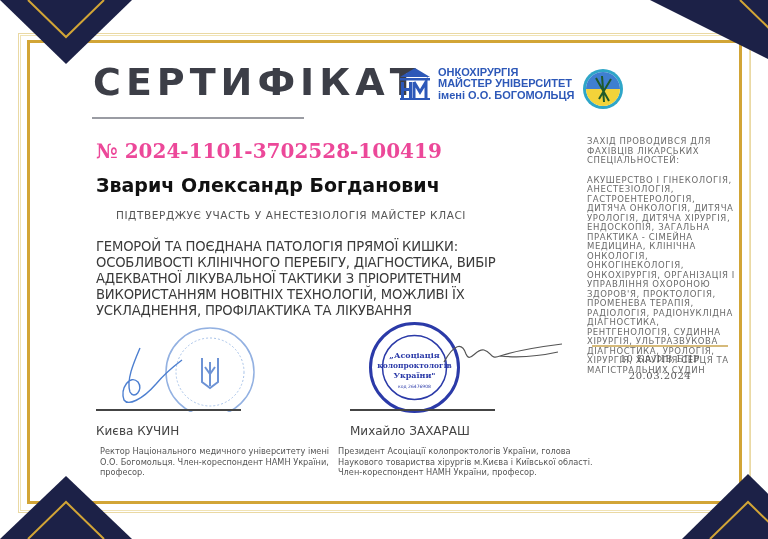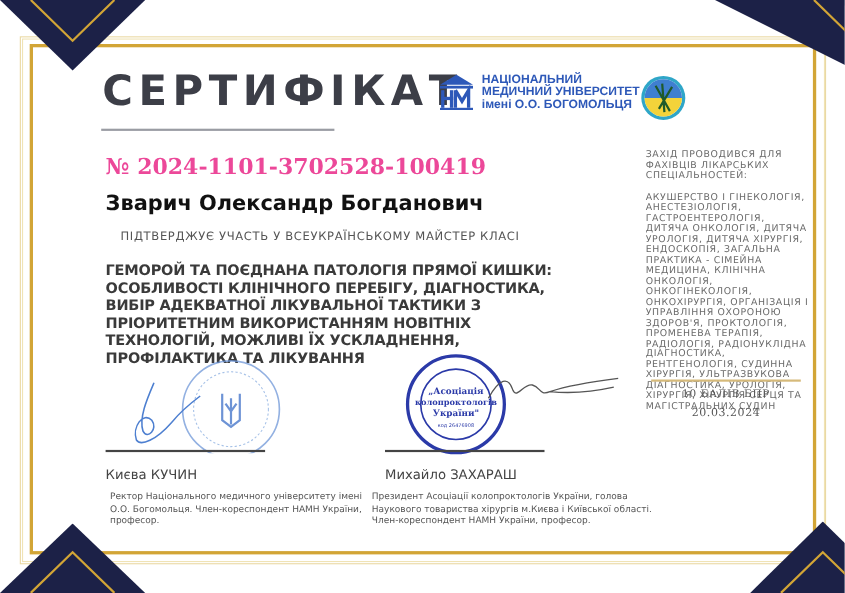--- a/index.html
+++ b/index.html
@@ -31,21 +31,21 @@
     .recipient {
       position: absolute; left: 96px; top: 174px;
       font-family: "DejaVu Sans", sans-serif; font-weight: bold; font-size: 19px; color: #111;
     }
     .confirm {
       position: absolute; left: 96px; top: 208px; width: 390px; text-align: center;
       font-size: 10.5px; letter-spacing: 0.6px; color: #555; line-height: 14px;
     }
     .event-title {
       position: absolute; left: 96px; top: 239px; width: 430px;
-      font-family: "DejaVu Sans", sans-serif; font-weight: bold;
+      font-family: "DejaVu Sans", sans-serif; font-weight: normal;
       font-size: 13.2px; line-height: 16px; color: #3a3a3a; letter-spacing: -0.2px;
     }
 
     .side {
       position: absolute; left: 587px; top: 137px; width: 150px;
       font-size: 8.5px; letter-spacing: 0.6px; line-height: 9.5px; color: #6a6a6a;
       text-transform: uppercase;
     }
     .side .heading { margin-bottom: 10px; }
     .side-rule { position: absolute; left: 592px; top: 345px; width: 136px; height: 1.5px; background: #d6ba7a; }
@@ -93,39 +93,39 @@
   <svg class="mark" viewBox="0 0 36 36">
     <polygon points="18,2 3,11 33,11" fill="#2d58b8"></polygon>
     <rect x="3" y="12" width="30" height="2.5" fill="#2d58b8"></rect>
     <rect x="4" y="16" width="3" height="16" fill="#2d58b8"></rect>
     <rect x="4" y="22" width="11" height="3" fill="#2d58b8"></rect>
     <rect x="12" y="16" width="3" height="16" fill="#2d58b8"></rect>
     <path d="M17 16 L17 32 M17 16 L23 26 L29 16 L29 32" stroke="#2d58b8" stroke-width="3" fill="none"></path>
     <rect x="3" y="32" width="30" height="2" fill="#2d58b8"></rect>
   </svg>
   <div class="name">
-    <div>НАЦІОНАЛЬНИЙ</div>
-    <div>МЕДИЧНИЙ УНІВЕРСИТЕТ</div>
+    <div>ОНКОХІРУРГІЯ</div>
+    <div>МАЙСТЕР УНІВЕРСИТЕТ</div>
     <div>імені О.О. БОГОМОЛЬЦЯ</div>
   </div>
 </div>
 
 <svg class="assoc-logo" viewBox="0 0 42 42">
   <circle cx="21" cy="21" r="20" fill="#2fa6c8"></circle>
   <circle cx="21" cy="21" r="17" fill="#ffffff"></circle>
   <path d="M4 21 A17 17 0 0 1 38 21 Z" fill="#3f7fd0"></path>
   <path d="M4 21 A17 17 0 0 0 38 21 Z" fill="#f3d33a"></path>
   <path d="M14 10 L27 33 M20 8 L22 34 M29 11 L17 31" stroke="#1f5a2a" stroke-width="2" fill="none"></path>
 </svg>
 
 <div class="cert-number">№ 2024-1101-3702528-100419</div>
 <div class="recipient">Зварич Олександр Богданович</div>
 
 <div class="confirm">
-  <div>ПІДТВЕРДЖУЄ УЧАСТЬ У ВСЕУКРАЇНСЬКОМУ МАЙСТЕР КЛАСІ</div>
+  <div>ПІДТВЕРДЖУЄ УЧАСТЬ У АНЕСТЕЗІОЛОГІЯ МАЙСТЕР КЛАСІ</div>
 </div>
 
 <div class="event-title">ГЕМОРОЙ ТА ПОЄДНАНА ПАТОЛОГІЯ ПРЯМОЇ КИШКИ: ОСОБЛИВОСТІ КЛІНІЧНОГО ПЕРЕБІГУ, ДІАГНОСТИКА, ВИБІР АДЕКВАТНОЇ ЛІКУВАЛЬНОЇ ТАКТИКИ З ПРІОРИТЕТНИМ ВИКОРИСТАННЯМ НОВІТНІХ ТЕХНОЛОГІЙ, МОЖЛИВІ ЇХ УСКЛАДНЕННЯ, ПРОФІЛАКТИКА ТА ЛІКУВАННЯ</div>
 
 <div class="side">
   <div class="heading">ЗАХІД ПРОВОДИВСЯ ДЛЯ ФАХІВЦІВ ЛІКАРСЬКИХ СПЕЦІАЛЬНОСТЕЙ:</div>
   <div>АКУШЕРСТВО І ГІНЕКОЛОГІЯ, АНЕСТЕЗІОЛОГІЯ, ГАСТРОЕНТЕРОЛОГІЯ, ДИТЯЧА ОНКОЛОГІЯ, ДИТЯЧА УРОЛОГІЯ, ДИТЯЧА ХІРУРГІЯ, ЕНДОСКОПІЯ, ЗАГАЛЬНА ПРАКТИКА - СІМЕЙНА МЕДИЦИНА, КЛІНІЧНА ОНКОЛОГІЯ, ОНКОГІНЕКОЛОГІЯ, ОНКОХІРУРГІЯ, ОРГАНІЗАЦІЯ І УПРАВЛІННЯ ОХОРОНОЮ ЗДОРОВ'Я, ПРОКТОЛОГІЯ, ПРОМЕНЕВА ТЕРАПІЯ, РАДІОЛОГІЯ, РАДІОНУКЛІДНА ДІАГНОСТИКА, РЕНТГЕНОЛОГІЯ, СУДИННА ХІРУРГІЯ, УЛЬТРАЗВУКОВА ДІАГНОСТИКА, УРОЛОГІЯ, ХІРУРГІЯ, ХІРУРГІЯ СЕРЦЯ ТА МАГІСТРАЛЬНИХ СУДИН</div>
 </div>
 <div class="side-rule"></div>
 <div class="points">10 БАЛІВ БПР</div>

